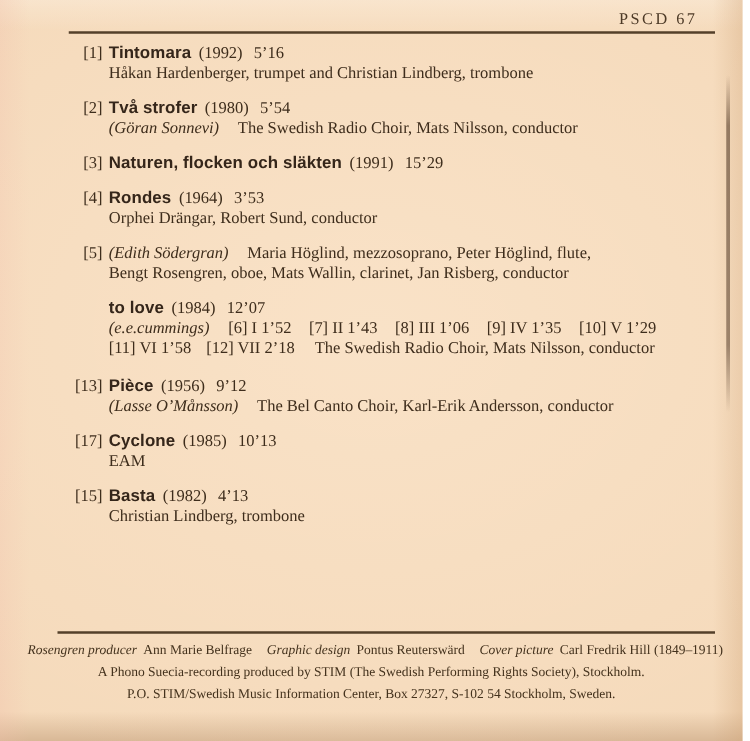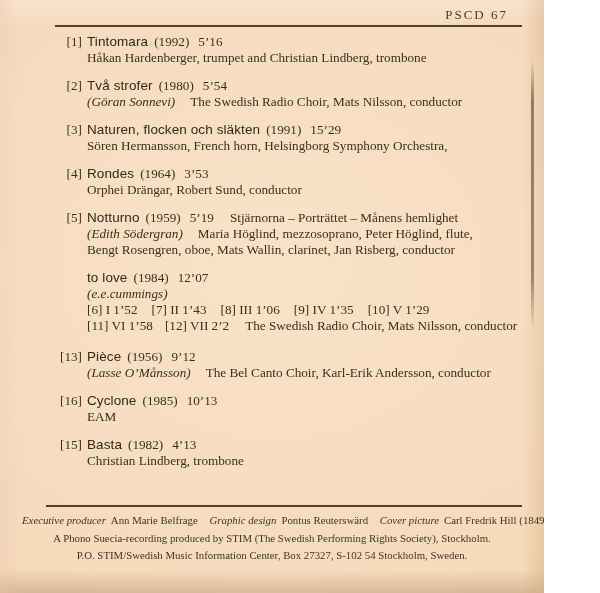--- a/index.html
+++ b/index.html
@@ -1,20 +1,20 @@
 <!DOCTYPE html>
 <html><head>
 <meta charset="utf-8">
 <style>
   * { margin:0; padding:0; box-sizing:border-box; }
   html,body { width:600px; height:593px; }
   body { font-family:"Liberation Serif", serif; }
 
   .page {
-    position:relative; width:544px; height:593px; overflow:hidden;
+    position:relative; width:594px; height:593px; overflow:hidden;
     background:#f5dabb;
     background-image:
       radial-gradient(ellipse 120% 90% at 50% 45%, rgba(255,236,214,.45), rgba(0,0,0,0) 70%),
       linear-gradient(to right, rgba(240,190,170,.30) 0%, rgba(0,0,0,0) 4%, rgba(0,0,0,0) 96%, rgba(205,160,115,.35) 100%),
       linear-gradient(to bottom, rgba(255,246,235,.35) 0%, rgba(0,0,0,0) 4%, rgba(0,0,0,0) 96%, rgba(150,105,65,.30) 100%);
     color:#3e2d1c;
   }
   
   .edge-line {
     position:absolute; right:10px; top:60px; height:270px; width:3px;
@@ -30,21 +30,21 @@
   .rule-bottom { position:absolute; top:505px; left:46px; right:22px; height:2px; background:#54402a; }
 
   .tracklist {
     position:absolute; top:34px; left:52px; right:22px;
     font-size:13.2px; line-height:16px;
   }
   .track { display:grid; grid-template-columns:30px 1fr; column-gap:5px; margin-bottom:12px; }
   .track.cycle { margin-bottom:15px; }
   .t-num { text-align:right; white-space:nowrap; }
   .t-title {
-    font-family:"Liberation Sans", sans-serif; font-weight:400;
+    font-family:"Liberation Sans", sans-serif; font-weight:700;
     font-size:13.5px; color:#35261a; letter-spacing:.1px;
   }
   .t-year { margin-left:6px; }
   .t-dur  { margin-left:9px; white-space:nowrap; }
   .t-sub  { margin-left:16px; }
   .poet   { font-style:italic; margin-right:15px; }
   .mov    { margin-right:14px; white-space:nowrap; }
   .mov2   { margin-right:12px; white-space:nowrap; }
   .perf-inline { margin-left:4px; }
 
@@ -83,80 +83,78 @@
       <div>
         <div><span class="t-title">Två strofer</span><span class="t-year">(1980)</span><span class="t-dur">5’54</span></div>
         <div><span class="poet">(Göran Sonnevi)</span><span>The Swedish Radio Choir, Mats Nilsson, conductor</span></div>
       </div>
     </div>
 
     <div class="track">
       <span class="t-num">[3]</span>
       <div>
         <div><span class="t-title">Naturen, flocken och släkten</span><span class="t-year">(1991)</span><span class="t-dur">15’29</span></div>
-        <div>Sören Hermansson, French horn, Helsingborg Symphony Orchestra,</div>
       </div>
     </div>
 
     <div class="track">
       <span class="t-num">[4]</span>
       <div>
         <div><span class="t-title">Rondes</span><span class="t-year">(1964)</span><span class="t-dur">3’53</span></div>
         <div>Orphei Drängar, Robert Sund, conductor</div>
       </div>
     </div>
 
     <div class="track">
       <span class="t-num">[5]</span>
       <div>
-        <div><span class="t-title">Notturno</span><span class="t-year">(1959)</span><span class="t-dur">5’19</span><span class="t-sub">Stjärnorna – Porträttet – Månens hemlighet</span></div>
         <div><span class="poet">(Edith Södergran)</span><span>Maria Höglind, mezzosoprano, Peter Höglind, flute,</span></div>
         <div>Bengt Rosengren, oboe, Mats Wallin, clarinet, Jan Risberg, conductor</div>
       </div>
     </div>
 
     <div class="track cycle">
       <span class="t-num"></span>
       <div>
         <div><span class="t-title">to love</span><span class="t-year">(1984)</span><span class="t-dur">12’07</span></div>
         <div><span class="poet">(e.e.cummings)</span><span class="mov">[6] I 1’52</span><span class="mov">[7] II 1’43</span><span class="mov">[8] III 1’06</span><span class="mov">[9] IV 1’35</span><span class="mov">[10] V 1’29</span></div>
-        <div><span class="mov2">[11] VI  1’58</span><span class="mov2">[12] VII 2’2</span><span class="perf-inline">The Swedish Radio Choir, Mats Nilsson, conductor</span></div>
+        <div><span class="mov2">[11] VI  1’58</span><span class="mov2">[12] VII 2’18</span><span class="perf-inline">The Swedish Radio Choir, Mats Nilsson, conductor</span></div>
       </div>
     </div>
 
     <div class="track">
       <span class="t-num">[13]</span>
       <div>
         <div><span class="t-title">Pièce</span><span class="t-year">(1956)</span><span class="t-dur">9’12</span></div>
         <div><span class="poet">(Lasse O’Månsson)</span><span>The Bel Canto Choir, Karl-Erik Andersson, conductor</span></div>
       </div>
     </div>
 
     <div class="track">
-      <span class="t-num">[16]</span>
+      <span class="t-num">[17]</span>
       <div>
         <div><span class="t-title">Cyclone</span><span class="t-year">(1985)</span><span class="t-dur">10’13</span></div>
         <div>EAM</div>
       </div>
     </div>
 
     <div class="track">
       <span class="t-num">[15]</span>
       <div>
         <div><span class="t-title">Basta</span><span class="t-year">(1982)</span><span class="t-dur">4’13</span></div>
         <div>Christian Lindberg, trombone</div>
       </div>
     </div>
 
   </div>
 
   <div class="rule-bottom"></div>
 
   <div class="footer">
     <div class="credits">
-      <span class="cr-item"><span class="cr-label">Executive producer</span><span>Ann Marie Belfrage</span></span>
+      <span class="cr-item"><span class="cr-label">Rosengren producer</span><span>Ann Marie Belfrage</span></span>
       <span class="cr-item"><span class="cr-label">Graphic design</span><span>Pontus Reuterswärd</span></span>
       <span class="cr-item"><span class="cr-label">Cover picture</span><span>Carl Fredrik Hill (1849–1911)</span></span>
     </div>
     <div>A Phono Suecia-recording produced by STIM (The Swedish Performing Rights Society), Stockholm.</div>
     <div>P.O. STIM/Swedish Music Information Center, Box 27327, S-102 54 Stockholm, Sweden.</div>
   </div>
 </div>
 
 </body></html>

